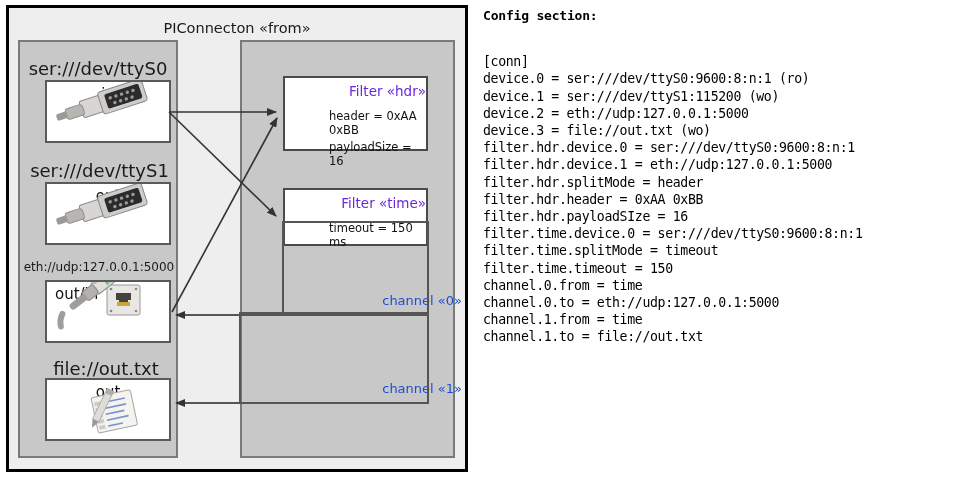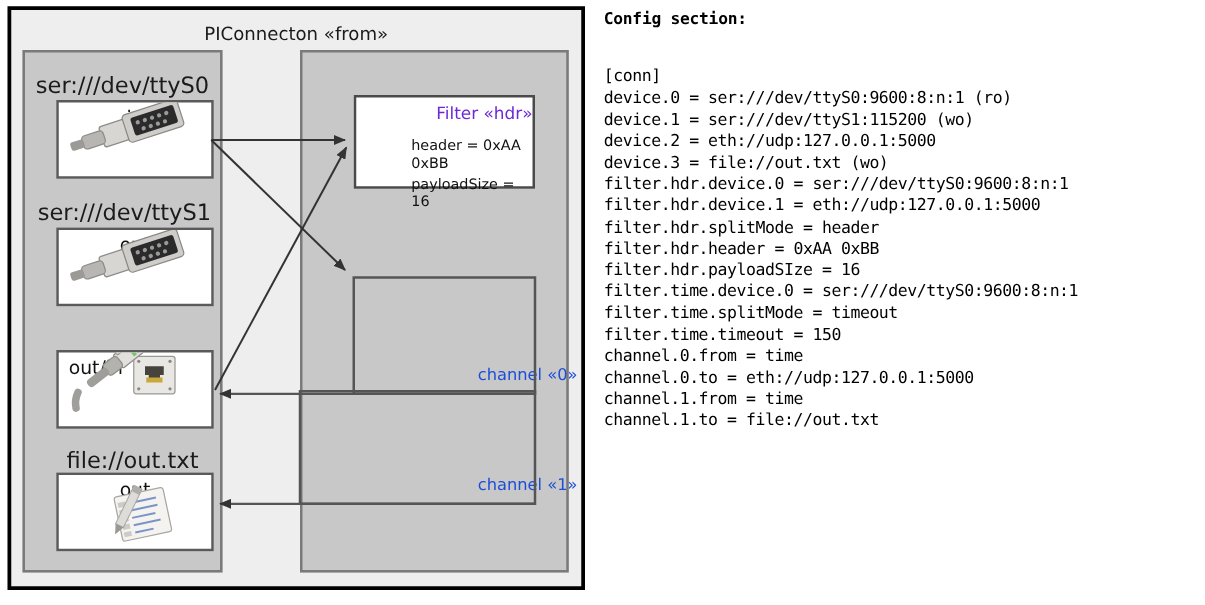--- a/index.html
+++ b/index.html
@@ -103,20 +103,21 @@
           <circle cx="34" cy="18" r="1.7" fill="#9a9a9a"></circle>
             <circle cx="40" cy="18" r="1.7" fill="#9a9a9a"></circle>
           <circle cx="46" cy="18" r="1.7" fill="#9a9a9a"></circle>
             <circle cx="52" cy="18" r="1.7" fill="#9a9a9a"></circle>
           <rect x="-16" y="9" width="18" height="11" rx="3" fill="#b8b6b2" stroke="#8e8c88" stroke-width="1"></rect>
           <rect x="-26" y="11" width="11" height="7" rx="2" fill="#9c9a96"></rect>
         </g>
       </svg>
     </div>
 
+    <div class="dev-caption" style="left:14px;top:260px;width:170px;font-size:12px;">eth://udp:127.0.0.1:5000</div>
     <div class="dev" style="left:45px;top:280px;width:126px;height:63px;">
       <div class="dev-label" style="text-align:left;left:8px;right:auto;">out/in</div>
       <svg width="126" height="63" viewBox="0 0 126 63" style="position:absolute;left:0;top:0;">
         <rect x="60" y="3" width="33" height="30" rx="2" fill="#e9e7e3" stroke="#9a9894" stroke-width="1"></rect>
         <circle cx="64" cy="7" r="1.3" fill="#8a8884"></circle>
           <circle cx="89" cy="7" r="1.3" fill="#8a8884"></circle>
         <circle cx="64" cy="29" r="1.3" fill="#8a8884"></circle>
           <circle cx="89" cy="29" r="1.3" fill="#8a8884"></circle>
         <path d="M69 11 h15 v7 h-3 v5 h-9 v-5 h-3 z" fill="#46433d"></path>
         <rect x="70" y="20" width="13" height="4" fill="#c9a73a"></rect>
@@ -160,20 +161,24 @@
         </g>
       </svg>
     </div>
 
     <div class="fbox" style="left:283px;top:76px;width:145px;height:75px;">
       <div class="fbox-title">Filter «hdr»</div>
       <div class="fbox-attr" style="top:31px;">header = 0xAA 0xBB</div>
       <div class="fbox-attr" style="top:62px;">payloadSize = 16</div>
     </div>
 
+    <div class="fbox" style="left:283px;top:188px;width:145px;height:58px;">
+      <div class="fbox-title">Filter «time»</div>
+      <div class="fbox-attr" style="top:31px;">timeout = 150 ms</div>
+    </div>
 
     <div class="chan-label" style="top:293px;">channel «0»</div>
     <div class="chan-label" style="top:381px;">channel «1»</div>
 
     <svg class="lay">
       <defs>
         <marker id="ah" markerWidth="10" markerHeight="8" refX="9" refY="4" orient="auto" markerUnits="userSpaceOnUse">
           <path d="M0,0 L10,4 L0,8 z" fill="#333333"></path>
         </marker>
       </defs>

